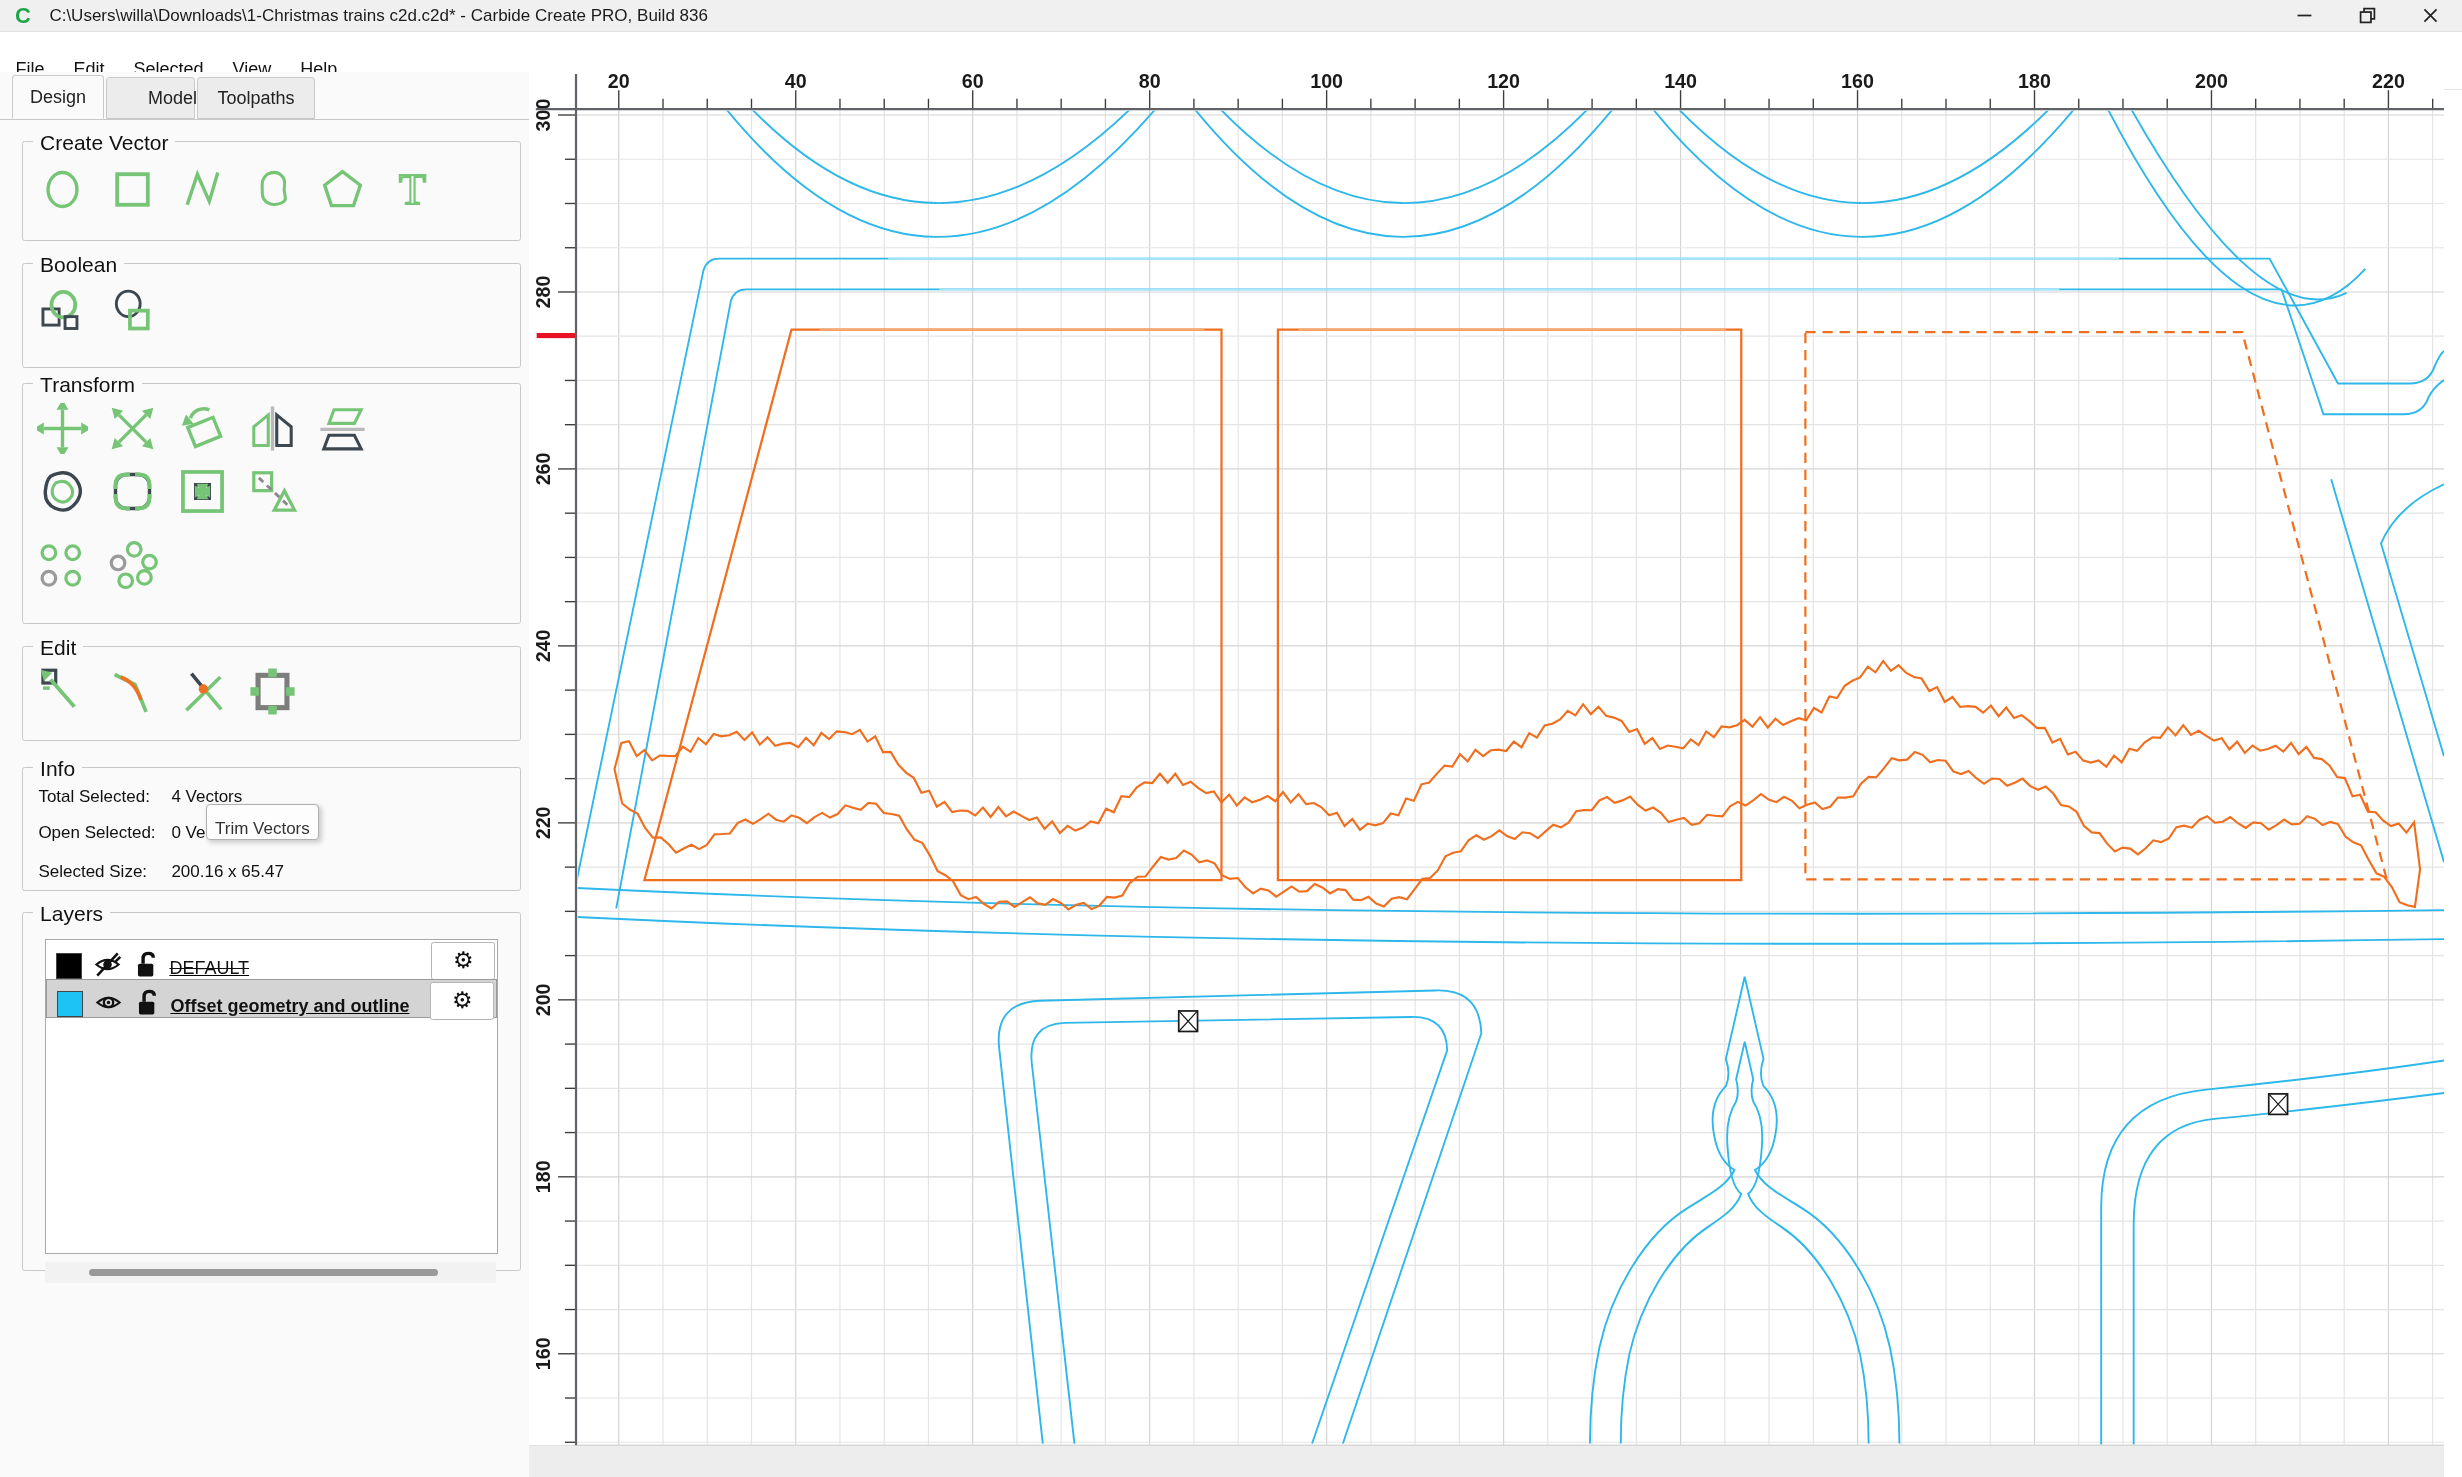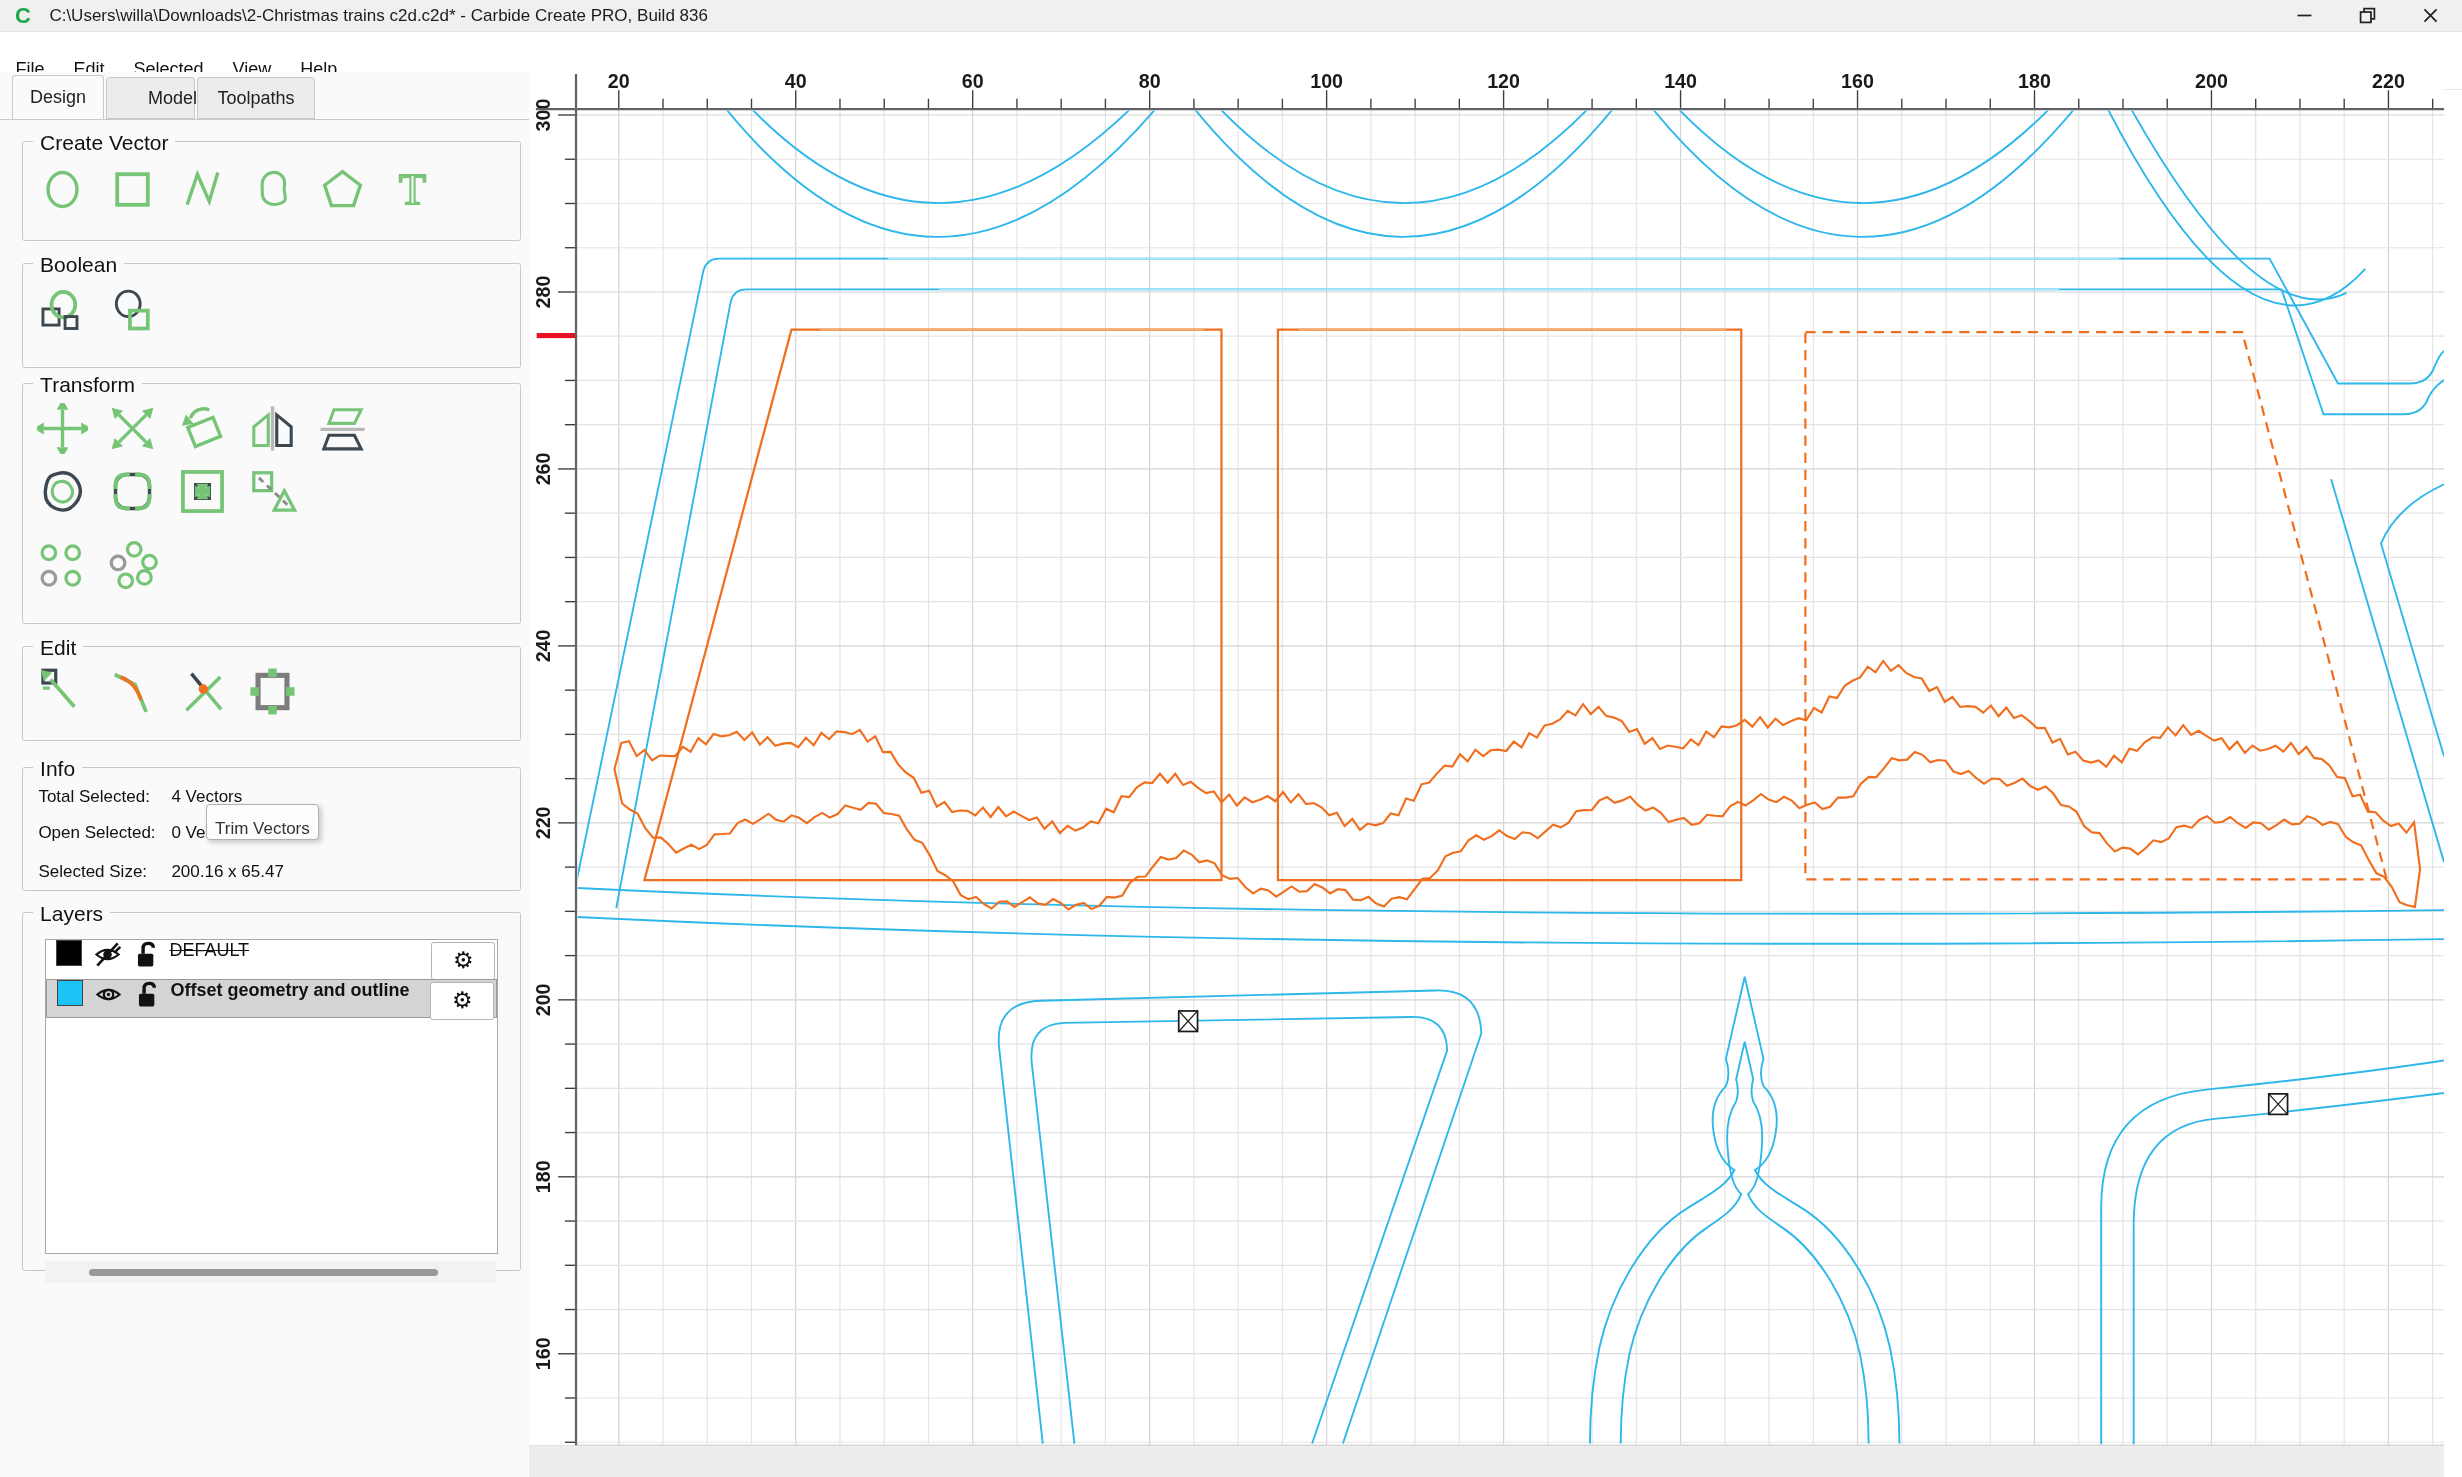--- a/index.html
+++ b/index.html
@@ -30,21 +30,21 @@
     font-size:21px;color:#111;}
   .icon-row{position:absolute;display:flex;}
   .icon-cell{width:51px;height:51px;margin-right:19px;}
   .icon-cell svg{width:51px;height:51px;display:block;}
   .info-row{position:absolute;left:15.4px;font-size:17px;color:#111;}
   .info-row .val{position:absolute;left:133px;white-space:nowrap;}
   .info-row .lab{white-space:nowrap;}
   
   .layer-list{position:absolute;left:22px;top:26px;width:451px;height:313px;background:#fff;
     border:0.9px solid #a9a9a9;}
-  .layer-row{position:absolute;left:0;width:100%;height:39px;display:flex;align-items:flex-start;background:#fff;}
+  .layer-row{position:absolute;left:0;width:100%;height:39px;display:flex;align-items:flex-end;background:#fff;text-decoration:underline;}
   .layer-row.selected{background:#d4d4d4;border:0.9px solid #9a9a9a;box-sizing:border-box;}
   .swatch{width:26px;height:26px;margin-left:10.3px;border:0.9px solid #444;box-sizing:border-box;}
   .lr-ico{margin-left:10.3px;width:29px;height:29px;}
   .layer-name{margin-left:8.5px;font-size:18px;color:#111;white-space:nowrap;}
   .layer-name.struck{text-decoration:line-through;}
   .layer-name.bold{font-weight:bold;}
   .gear-btn{position:absolute;right:1.7px;top:1.7px;width:62px;height:36px;background:#fff;
     border:0.9px solid #b5b5b5;border-radius:2.6px;display:flex;align-items:center;justify-content:center;
     font-size:23px;color:#111;}
   .hscroll{position:absolute;left:22px;top:349px;width:451px;height:20.5px;background:#f2f2f2;}
@@ -54,21 +54,21 @@
     font-size:17px;color:#333;z-index:50;border-radius:4px;}
   
   .canvas-area{position:absolute;left:529px;top:72px;width:1915px;height:1406px;background:#fff;}
   .canvas-area svg{display:block;}
 </style>
 </head>
 <body>
 
 <div class="titlebar">
   <div class="app-logo">C</div>
-  <div class="title-text">C:\Users\willa\Downloads\2-Christmas trains c2d.c2d* - Carbide Create PRO, Build 836</div>
+  <div class="title-text">C:\Users\willa\Downloads\1-Christmas trains c2d.c2d* - Carbide Create PRO, Build 836</div>
   <div class="win-controls">
     <div class="win-btn">
       <svg width="19" height="19" viewBox="0 0 22 22">
           <line x1="3" y1="11" x2="19" y2="11" stroke="#222" stroke-width="2"></line>
         </svg>
     </div>
     <div class="win-btn">
       <svg width="19" height="19" viewBox="0 0 22 22">
           <rect x="3" y="7" width="12" height="12" fill="none" stroke="#222" stroke-width="2"></rect>
           <path d="M 7,7 L 7,3 L 19,3 L 19,15 L 15,15" fill="none" stroke="#222" stroke-width="2"></path>

